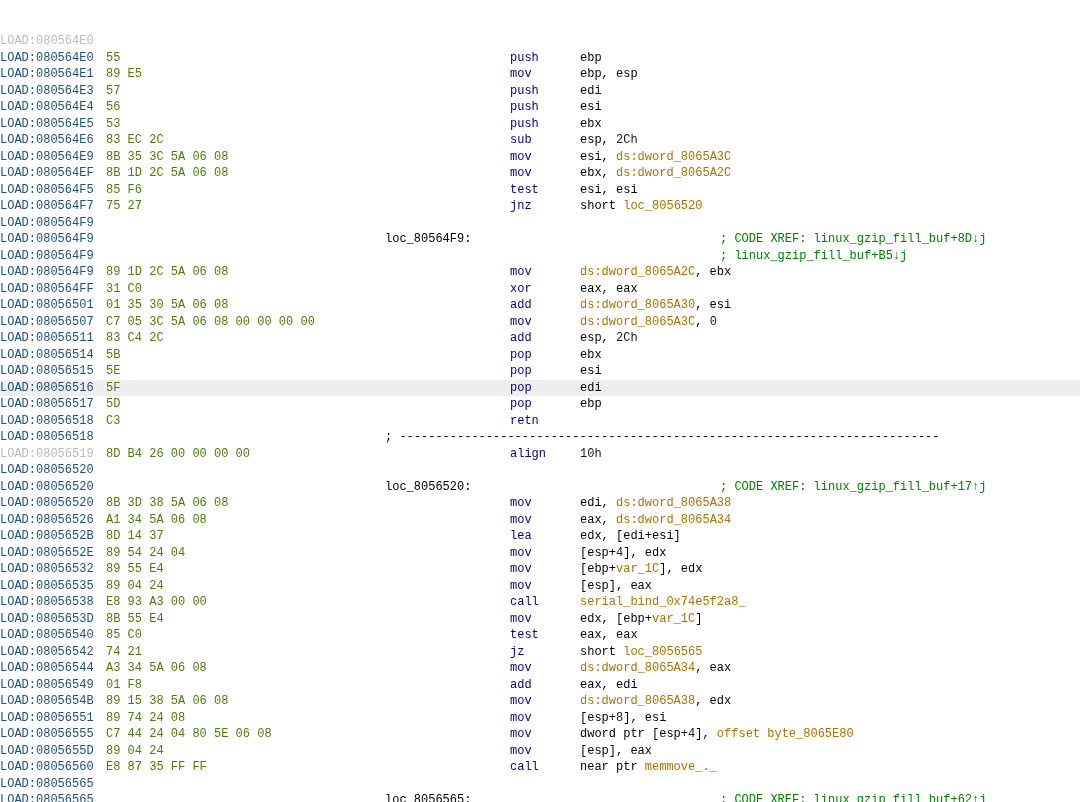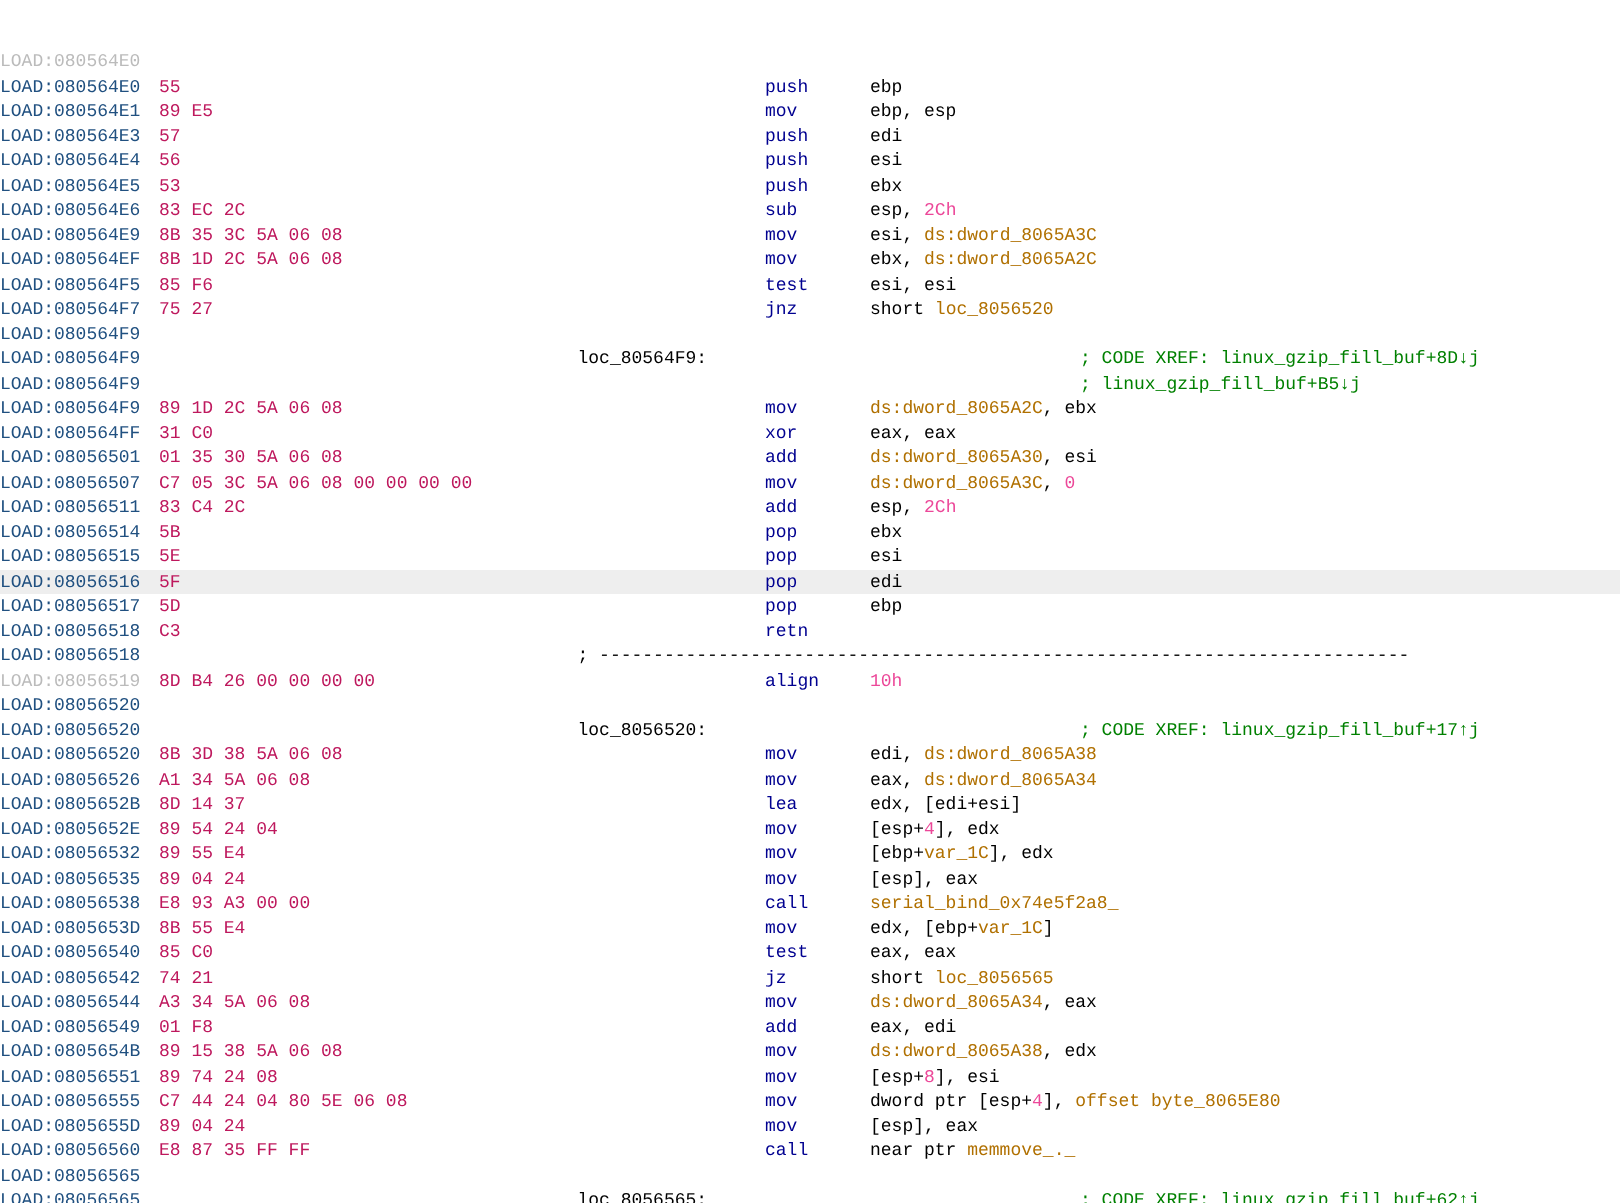--- a/index.html
+++ b/index.html
@@ -1,23 +1,23 @@
 <!DOCTYPE html>
 <html><head>
 <meta charset="utf-8">
 <style>
   html,body{margin:0;padding:0;background:#fff;font-family:"Consolas","Courier New",monospace;font-size:12px;line-height:16.5px;color:#000;white-space:pre;}
   .view{width:1080px;}
   .line{display:flex;height:16.5px;align-items:baseline;}
   .line.hl{background:#eee;}
   .seg{color:#205080;}
   .seg.ghost{color:#bbb;}
-  .hex{color:#be185d;margin-left:6px;}
+  .hex{color:#4d7c0f;margin-left:6px;}
   .mnem{color:#000090;margin-left:0;}
-  .num{color:#ec4899;}
+  .num{color:#0f172a;}
   .cmt{color:#008000;}
   .ref{color:#b07000;}
 </style>
 </head>
 <body>
 <div class="view" id="disasm"><div class="line" style="position: relative; height: 16.5px;"><span class="seg ghost" style="position: absolute; left: 0px;">LOAD:080564E0</span></div><div class="line" style="position: relative; height: 16.5px;"><span class="seg" style="position: absolute; left: 0px;">LOAD:080564E0</span><span class="hex" style="position: absolute; left: 100px;">55</span><span class="mnem" style="position: absolute; left: 510px;">push</span><span style="position: absolute; left: 580px;"><span>ebp</span></span></div><div class="line" style="position: relative; height: 16.5px;"><span class="seg" style="position: absolute; left: 0px;">LOAD:080564E1</span><span class="hex" style="position: absolute; left: 100px;">89 E5</span><span class="mnem" style="position: absolute; left: 510px;">mov</span><span style="position: absolute; left: 580px;"><span>ebp, esp</span></span></div><div class="line" style="position: relative; height: 16.5px;"><span class="seg" style="position: absolute; left: 0px;">LOAD:080564E3</span><span class="hex" style="position: absolute; left: 100px;">57</span><span class="mnem" style="position: absolute; left: 510px;">push</span><span style="position: absolute; left: 580px;"><span>edi</span></span></div><div class="line" style="position: relative; height: 16.5px;"><span class="seg" style="position: absolute; left: 0px;">LOAD:080564E4</span><span class="hex" style="position: absolute; left: 100px;">56</span><span class="mnem" style="position: absolute; left: 510px;">push</span><span style="position: absolute; left: 580px;"><span>esi</span></span></div><div class="line" style="position: relative; height: 16.5px;"><span class="seg" style="position: absolute; left: 0px;">LOAD:080564E5</span><span class="hex" style="position: absolute; left: 100px;">53</span><span class="mnem" style="position: absolute; left: 510px;">push</span><span style="position: absolute; left: 580px;"><span>ebx</span></span></div><div class="line" style="position: relative; height: 16.5px;"><span class="seg" style="position: absolute; left: 0px;">LOAD:080564E6</span><span class="hex" style="position: absolute; left: 100px;">83 EC 2C</span><span class="mnem" style="position: absolute; left: 510px;">sub</span><span style="position: absolute; left: 580px;"><span>esp, </span><span class="num">2Ch</span></span></div><div class="line" style="position: relative; height: 16.5px;"><span class="seg" style="position: absolute; left: 0px;">LOAD:080564E9</span><span class="hex" style="position: absolute; left: 100px;">8B 35 3C 5A 06 08</span><span class="mnem" style="position: absolute; left: 510px;">mov</span><span style="position: absolute; left: 580px;"><span>esi, </span><span class="ref">ds:dword_8065A3C</span></span></div><div class="line" style="position: relative; height: 16.5px;"><span class="seg" style="position: absolute; left: 0px;">LOAD:080564EF</span><span class="hex" style="position: absolute; left: 100px;">8B 1D 2C 5A 06 08</span><span class="mnem" style="position: absolute; left: 510px;">mov</span><span style="position: absolute; left: 580px;"><span>ebx, </span><span class="ref">ds:dword_8065A2C</span></span></div><div class="line" style="position: relative; height: 16.5px;"><span class="seg" style="position: absolute; left: 0px;">LOAD:080564F5</span><span class="hex" style="position: absolute; left: 100px;">85 F6</span><span class="mnem" style="position: absolute; left: 510px;">test</span><span style="position: absolute; left: 580px;"><span>esi, esi</span></span></div><div class="line" style="position: relative; height: 16.5px;"><span class="seg" style="position: absolute; left: 0px;">LOAD:080564F7</span><span class="hex" style="position: absolute; left: 100px;">75 27</span><span class="mnem" style="position: absolute; left: 510px;">jnz</span><span style="position: absolute; left: 580px;"><span>short </span><span class="ref">loc_8056520</span></span></div><div class="line" style="position: relative; height: 16.5px;"><span class="seg" style="position: absolute; left: 0px;">LOAD:080564F9</span></div><div class="line" style="position: relative; height: 16.5px;"><span class="seg" style="position: absolute; left: 0px;">LOAD:080564F9</span><span style="position: absolute; left: 385px; color: rgb(0, 0, 0);">loc_80564F9:</span><span class="cmt" style="position: absolute; left: 720px;">; CODE XREF: linux_gzip_fill_buf+8D↓j</span></div><div class="line" style="position: relative; height: 16.5px;"><span class="seg" style="position: absolute; left: 0px;">LOAD:080564F9</span><span class="cmt" style="position: absolute; left: 720px;">; linux_gzip_fill_buf+B5↓j</span></div><div class="line" style="position: relative; height: 16.5px;"><span class="seg" style="position: absolute; left: 0px;">LOAD:080564F9</span><span class="hex" style="position: absolute; left: 100px;">89 1D 2C 5A 06 08</span><span class="mnem" style="position: absolute; left: 510px;">mov</span><span style="position: absolute; left: 580px;"><span class="ref">ds:dword_8065A2C</span><span>, ebx</span></span></div><div class="line" style="position: relative; height: 16.5px;"><span class="seg" style="position: absolute; left: 0px;">LOAD:080564FF</span><span class="hex" style="position: absolute; left: 100px;">31 C0</span><span class="mnem" style="position: absolute; left: 510px;">xor</span><span style="position: absolute; left: 580px;"><span>eax, eax</span></span></div><div class="line" style="position: relative; height: 16.5px;"><span class="seg" style="position: absolute; left: 0px;">LOAD:08056501</span><span class="hex" style="position: absolute; left: 100px;">01 35 30 5A 06 08</span><span class="mnem" style="position: absolute; left: 510px;">add</span><span style="position: absolute; left: 580px;"><span class="ref">ds:dword_8065A30</span><span>, esi</span></span></div><div class="line" style="position: relative; height: 16.5px;"><span class="seg" style="position: absolute; left: 0px;">LOAD:08056507</span><span class="hex" style="position: absolute; left: 100px;">C7 05 3C 5A 06 08 00 00 00 00</span><span class="mnem" style="position: absolute; left: 510px;">mov</span><span style="position: absolute; left: 580px;"><span class="ref">ds:dword_8065A3C</span><span>, </span><span class="num">0</span></span></div><div class="line" style="position: relative; height: 16.5px;"><span class="seg" style="position: absolute; left: 0px;">LOAD:08056511</span><span class="hex" style="position: absolute; left: 100px;">83 C4 2C</span><span class="mnem" style="position: absolute; left: 510px;">add</span><span style="position: absolute; left: 580px;"><span>esp, </span><span class="num">2Ch</span></span></div><div class="line" style="position: relative; height: 16.5px;"><span class="seg" style="position: absolute; left: 0px;">LOAD:08056514</span><span class="hex" style="position: absolute; left: 100px;">5B</span><span class="mnem" style="position: absolute; left: 510px;">pop</span><span style="position: absolute; left: 580px;"><span>ebx</span></span></div><div class="line" style="position: relative; height: 16.5px;"><span class="seg" style="position: absolute; left: 0px;">LOAD:08056515</span><span class="hex" style="position: absolute; left: 100px;">5E</span><span class="mnem" style="position: absolute; left: 510px;">pop</span><span style="position: absolute; left: 580px;"><span>esi</span></span></div><div class="line hl" style="position: relative; height: 16.5px;"><span class="seg" style="position: absolute; left: 0px;">LOAD:08056516</span><span class="hex" style="position: absolute; left: 100px;">5F</span><span class="mnem" style="position: absolute; left: 510px;">pop</span><span style="position: absolute; left: 580px;"><span>edi</span></span></div><div class="line" style="position: relative; height: 16.5px;"><span class="seg" style="position: absolute; left: 0px;">LOAD:08056517</span><span class="hex" style="position: absolute; left: 100px;">5D</span><span class="mnem" style="position: absolute; left: 510px;">pop</span><span style="position: absolute; left: 580px;"><span>ebp</span></span></div><div class="line" style="position: relative; height: 16.5px;"><span class="seg" style="position: absolute; left: 0px;">LOAD:08056518</span><span class="hex" style="position: absolute; left: 100px;">C3</span><span class="mnem" style="position: absolute; left: 510px;">retn</span></div><div class="line" style="position: relative; height: 16.5px;"><span class="seg" style="position: absolute; left: 0px;">LOAD:08056518</span><span style="position: absolute; left: 385px; color: rgb(0, 0, 0);">; ---------------------------------------------------------------------------</span></div><div class="line" style="position: relative; height: 16.5px;"><span class="seg ghost" style="position: absolute; left: 0px;">LOAD:08056519</span><span class="hex" style="position: absolute; left: 100px;">8D B4 26 00 00 00 00</span><span class="mnem" style="position: absolute; left: 510px;">align</span><span style="position: absolute; left: 580px;"><span class="num">10h</span></span></div><div class="line" style="position: relative; height: 16.5px;"><span class="seg" style="position: absolute; left: 0px;">LOAD:08056520</span></div><div class="line" style="position: relative; height: 16.5px;"><span class="seg" style="position: absolute; left: 0px;">LOAD:08056520</span><span style="position: absolute; left: 385px; color: rgb(0, 0, 0);">loc_8056520:</span><span class="cmt" style="position: absolute; left: 720px;">; CODE XREF: linux_gzip_fill_buf+17↑j</span></div><div class="line" style="position: relative; height: 16.5px;"><span class="seg" style="position: absolute; left: 0px;">LOAD:08056520</span><span class="hex" style="position: absolute; left: 100px;">8B 3D 38 5A 06 08</span><span class="mnem" style="position: absolute; left: 510px;">mov</span><span style="position: absolute; left: 580px;"><span>edi, </span><span class="ref">ds:dword_8065A38</span></span></div><div class="line" style="position: relative; height: 16.5px;"><span class="seg" style="position: absolute; left: 0px;">LOAD:08056526</span><span class="hex" style="position: absolute; left: 100px;">A1 34 5A 06 08</span><span class="mnem" style="position: absolute; left: 510px;">mov</span><span style="position: absolute; left: 580px;"><span>eax, </span><span class="ref">ds:dword_8065A34</span></span></div><div class="line" style="position: relative; height: 16.5px;"><span class="seg" style="position: absolute; left: 0px;">LOAD:0805652B</span><span class="hex" style="position: absolute; left: 100px;">8D 14 37</span><span class="mnem" style="position: absolute; left: 510px;">lea</span><span style="position: absolute; left: 580px;"><span>edx, [edi+esi]</span></span></div><div class="line" style="position: relative; height: 16.5px;"><span class="seg" style="position: absolute; left: 0px;">LOAD:0805652E</span><span class="hex" style="position: absolute; left: 100px;">89 54 24 04</span><span class="mnem" style="position: absolute; left: 510px;">mov</span><span style="position: absolute; left: 580px;"><span>[esp+</span><span class="num">4</span><span>], edx</span></span></div><div class="line" style="position: relative; height: 16.5px;"><span class="seg" style="position: absolute; left: 0px;">LOAD:08056532</span><span class="hex" style="position: absolute; left: 100px;">89 55 E4</span><span class="mnem" style="position: absolute; left: 510px;">mov</span><span style="position: absolute; left: 580px;"><span>[ebp+</span><span class="ref">var_1C</span><span>], edx</span></span></div><div class="line" style="position: relative; height: 16.5px;"><span class="seg" style="position: absolute; left: 0px;">LOAD:08056535</span><span class="hex" style="position: absolute; left: 100px;">89 04 24</span><span class="mnem" style="position: absolute; left: 510px;">mov</span><span style="position: absolute; left: 580px;"><span>[esp], eax</span></span></div><div class="line" style="position: relative; height: 16.5px;"><span class="seg" style="position: absolute; left: 0px;">LOAD:08056538</span><span class="hex" style="position: absolute; left: 100px;">E8 93 A3 00 00</span><span class="mnem" style="position: absolute; left: 510px;">call</span><span style="position: absolute; left: 580px;"><span class="ref">serial_bind_0x74e5f2a8_</span></span></div><div class="line" style="position: relative; height: 16.5px;"><span class="seg" style="position: absolute; left: 0px;">LOAD:0805653D</span><span class="hex" style="position: absolute; left: 100px;">8B 55 E4</span><span class="mnem" style="position: absolute; left: 510px;">mov</span><span style="position: absolute; left: 580px;"><span>edx, [ebp+</span><span class="ref">var_1C</span><span>]</span></span></div><div class="line" style="position: relative; height: 16.5px;"><span class="seg" style="position: absolute; left: 0px;">LOAD:08056540</span><span class="hex" style="position: absolute; left: 100px;">85 C0</span><span class="mnem" style="position: absolute; left: 510px;">test</span><span style="position: absolute; left: 580px;"><span>eax, eax</span></span></div><div class="line" style="position: relative; height: 16.5px;"><span class="seg" style="position: absolute; left: 0px;">LOAD:08056542</span><span class="hex" style="position: absolute; left: 100px;">74 21</span><span class="mnem" style="position: absolute; left: 510px;">jz</span><span style="position: absolute; left: 580px;"><span>short </span><span class="ref">loc_8056565</span></span></div><div class="line" style="position: relative; height: 16.5px;"><span class="seg" style="position: absolute; left: 0px;">LOAD:08056544</span><span class="hex" style="position: absolute; left: 100px;">A3 34 5A 06 08</span><span class="mnem" style="position: absolute; left: 510px;">mov</span><span style="position: absolute; left: 580px;"><span class="ref">ds:dword_8065A34</span><span>, eax</span></span></div><div class="line" style="position: relative; height: 16.5px;"><span class="seg" style="position: absolute; left: 0px;">LOAD:08056549</span><span class="hex" style="position: absolute; left: 100px;">01 F8</span><span class="mnem" style="position: absolute; left: 510px;">add</span><span style="position: absolute; left: 580px;"><span>eax, edi</span></span></div><div class="line" style="position: relative; height: 16.5px;"><span class="seg" style="position: absolute; left: 0px;">LOAD:0805654B</span><span class="hex" style="position: absolute; left: 100px;">89 15 38 5A 06 08</span><span class="mnem" style="position: absolute; left: 510px;">mov</span><span style="position: absolute; left: 580px;"><span class="ref">ds:dword_8065A38</span><span>, edx</span></span></div><div class="line" style="position: relative; height: 16.5px;"><span class="seg" style="position: absolute; left: 0px;">LOAD:08056551</span><span class="hex" style="position: absolute; left: 100px;">89 74 24 08</span><span class="mnem" style="position: absolute; left: 510px;">mov</span><span style="position: absolute; left: 580px;"><span>[esp+</span><span class="num">8</span><span>], esi</span></span></div><div class="line" style="position: relative; height: 16.5px;"><span class="seg" style="position: absolute; left: 0px;">LOAD:08056555</span><span class="hex" style="position: absolute; left: 100px;">C7 44 24 04 80 5E 06 08</span><span class="mnem" style="position: absolute; left: 510px;">mov</span><span style="position: absolute; left: 580px;"><span>dword ptr [esp+</span><span class="num">4</span><span>], </span><span class="ref">offset byte_8065E80</span></span></div><div class="line" style="position: relative; height: 16.5px;"><span class="seg" style="position: absolute; left: 0px;">LOAD:0805655D</span><span class="hex" style="position: absolute; left: 100px;">89 04 24</span><span class="mnem" style="position: absolute; left: 510px;">mov</span><span style="position: absolute; left: 580px;"><span>[esp], eax</span></span></div><div class="line" style="position: relative; height: 16.5px;"><span class="seg" style="position: absolute; left: 0px;">LOAD:08056560</span><span class="hex" style="position: absolute; left: 100px;">E8 87 35 FF FF</span><span class="mnem" style="position: absolute; left: 510px;">call</span><span style="position: absolute; left: 580px;"><span>near ptr </span><span class="ref">memmove_._</span></span></div><div class="line" style="position: relative; height: 16.5px;"><span class="seg" style="position: absolute; left: 0px;">LOAD:08056565</span></div><div class="line" style="position: relative; height: 16.5px;"><span class="seg" style="position: absolute; left: 0px;">LOAD:08056565</span><span style="position: absolute; left: 385px; color: rgb(0, 0, 0);">loc_8056565:</span><span class="cmt" style="position: absolute; left: 720px;">; CODE XREF: linux_gzip_fill_buf+62↑j</span></div></div>
 
 
 
 

